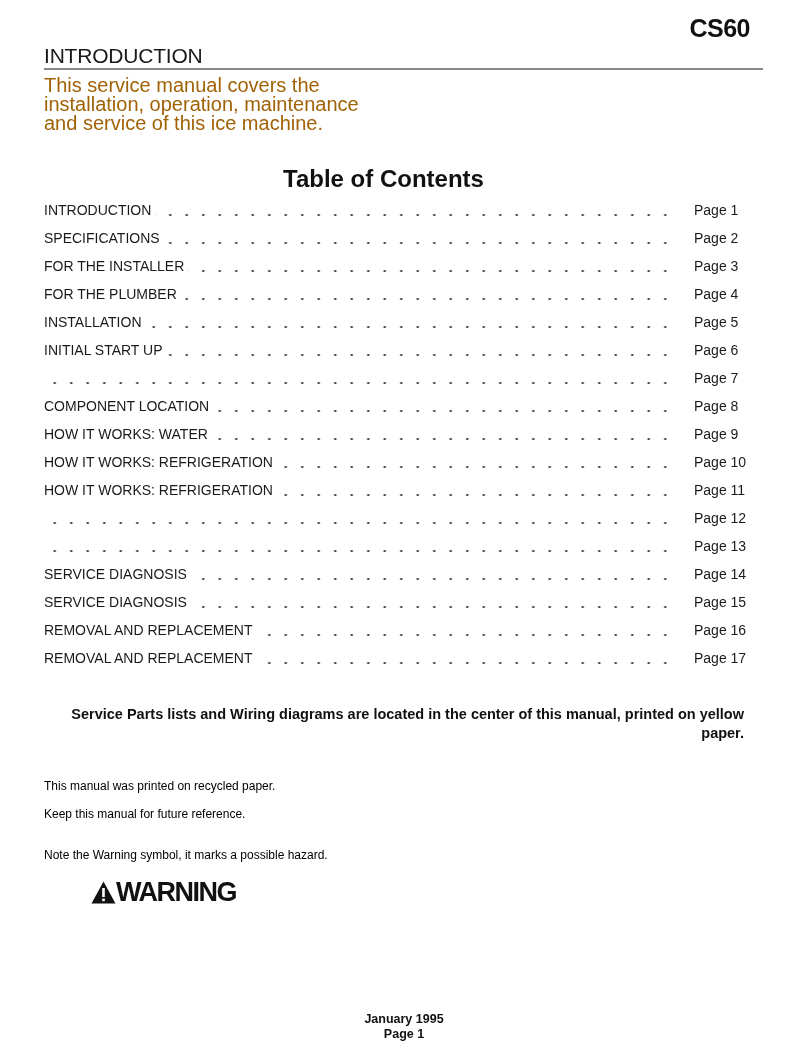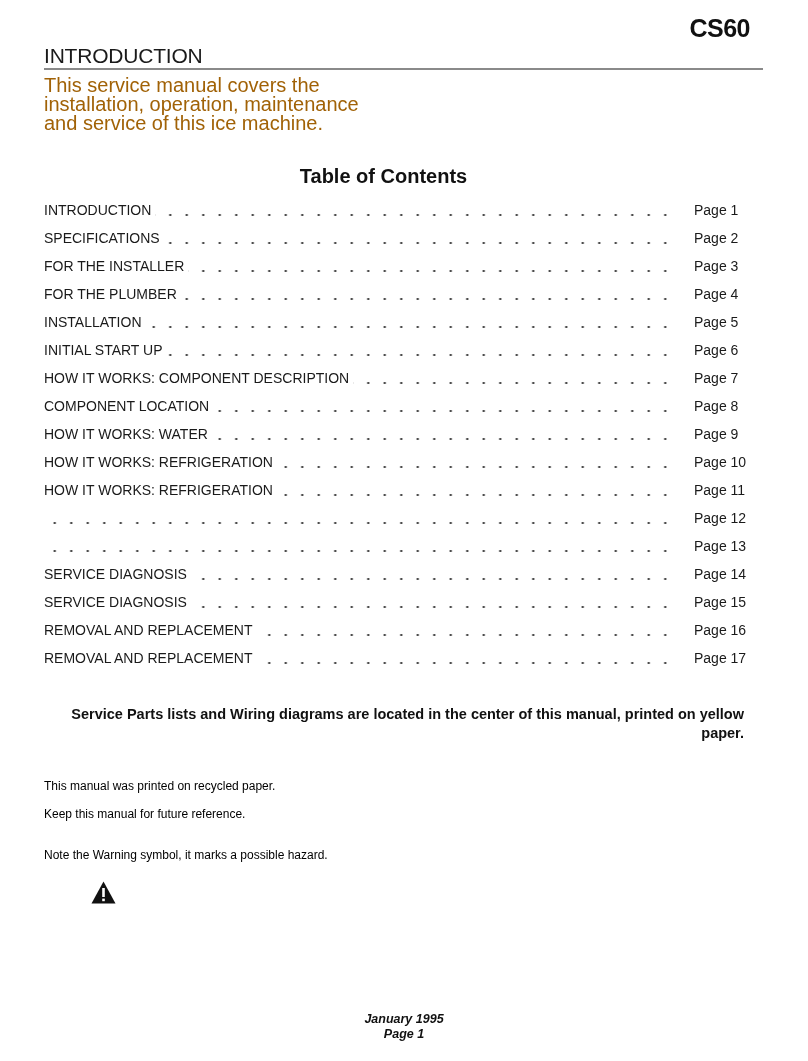--- a/index.html
+++ b/index.html
@@ -3,33 +3,33 @@
 <meta charset="utf-8">
 <style>
   html, body { margin: 0; padding: 0; background: #ffffff; }
   body { width: 808px; height: 1061px; position: relative; overflow: hidden;
          font-family: "Liberation Sans", sans-serif; color: #1a1a1a; }
   .abs { position: absolute; }
   .model { right: 58px; top: 14px; font-size: 25px; font-weight: bold; letter-spacing: -0.5px; color: #111; margin-left: 48px; }
   .section-title { left: 44px; top: 44px; font-size: 21px; font-weight: normal; color: #1a1a1a; letter-spacing: -0.2px; }
   .rule { left: 44px; top: 68px; width: 719px; height: 2px; background: #8a8a8a; }
   .intro { left: 44px; top: 76px; width: 330px; font-size: 20px; line-height: 19px; color: #a16207; }
-  .toc-title { left: 0; width: 767px; top: 165px; text-align: center; font-size: 20px; font-weight: bold; color: #111; }
+  .toc-title { left: 0; width: 767px; top: 165px; text-align: center; font-size: 24px; font-weight: bold; color: #111; }
   .toc { left: 44px; top: 200px; width: 720px; }
   .toc-row { position: absolute; left: 0; width: 720px; height: 20px; font-size: 14px; line-height: 20px; }
   .toc-label { position: absolute; left: 0; top: 0; background: #fff; padding-right: 4px; z-index: 2; white-space: nowrap; }
   .toc-leader { position: absolute; left: 0; top: 0; width: 626px; height: 20px; z-index: 1;
     background-image: radial-gradient(circle, #333 0.9px, transparent 1.3px);
     background-size: 16.5px 20px; background-position: 2.5px 5px; background-repeat: repeat-x; }
   .toc-page { position: absolute; left: 650px; top: 0; white-space: nowrap; }
   .note-bold { left: 44px; top: 705px; width: 700px; font-size: 14.5px; line-height: 19px; font-weight: bold; color: #111; text-align: right; }
   .note { left: 44px; font-size: 12px; color: #000000; }
   .warning { left: 91px; top: 877px; height: 30px; display: flex; align-items: center; }
   .warning-text { font-size: 27px; font-weight: bold; letter-spacing: -1.5px; color: #111; line-height: 30px; }
-  .footer { left: 0; width: 808px; top: 1012px; text-align: center; font-size: 12.5px; font-weight: bold; line-height: 15px; color: #111; font-style: italic; }
+  .footer { left: 0; width: 808px; top: 1012px; text-align: center; font-size: 12.5px; font-weight: bold; line-height: 15px; color: #111; }
 </style>
 </head>
 <body>
 
 <div class="abs model">CS60</div>
 <div class="abs section-title">INTRODUCTION</div>
 <div class="abs rule"></div>
 <div class="abs intro">This service manual covers the installation, operation, maintenance and service of this ice machine.</div>
 
 <div class="abs toc-title">Table of Contents</div>
@@ -60,21 +60,20 @@
     <span class="toc-label">INSTALLATION</span>
     <span class="toc-page">Page 5</span>
   </div>
   <div class="toc-row" style="top:140px">
     <div class="toc-leader"></div>
     <span class="toc-label">INITIAL START UP</span>
     <span class="toc-page">Page 6</span>
   </div>
   <div class="toc-row" style="top:168px">
     <div class="toc-leader"></div>
-    <span class="toc-label">HOW IT WORKS: COMPONENT DESCRIPTION</span>
     <span class="toc-page">Page 7</span>
   </div>
   <div class="toc-row" style="top:196px">
     <div class="toc-leader"></div>
     <span class="toc-label">COMPONENT LOCATION</span>
     <span class="toc-page">Page 8</span>
   </div>
   <div class="toc-row" style="top:224px">
     <div class="toc-leader"></div>
     <span class="toc-label">HOW IT WORKS: WATER</span>
@@ -125,18 +124,19 @@
 <div class="abs note" style="top:779px">This manual was printed on recycled paper.</div>
 <div class="abs note" style="top:807px">Keep this manual for future reference.</div>
 <div class="abs note" style="top:848px">Note the Warning symbol, it marks a possible hazard.</div>
 
 <div class="abs warning">
   <svg width="25" height="23" viewBox="0 0 25 23">
     <polygon points="12.5,0.5 24.5,22.5 0.5,22.5" fill="#111"></polygon>
     <rect x="11.2" y="7" width="2.6" height="9" fill="#fff"></rect>
     <rect x="11.2" y="17.6" width="2.6" height="2.6" fill="#fff"></rect>
   </svg>
+  <span class="warning-text">WARNING</span>
 </div>
 
 <div class="abs footer">
   <div>January 1995</div>
   <div>Page 1</div>
 </div>
 
 </body></html>

